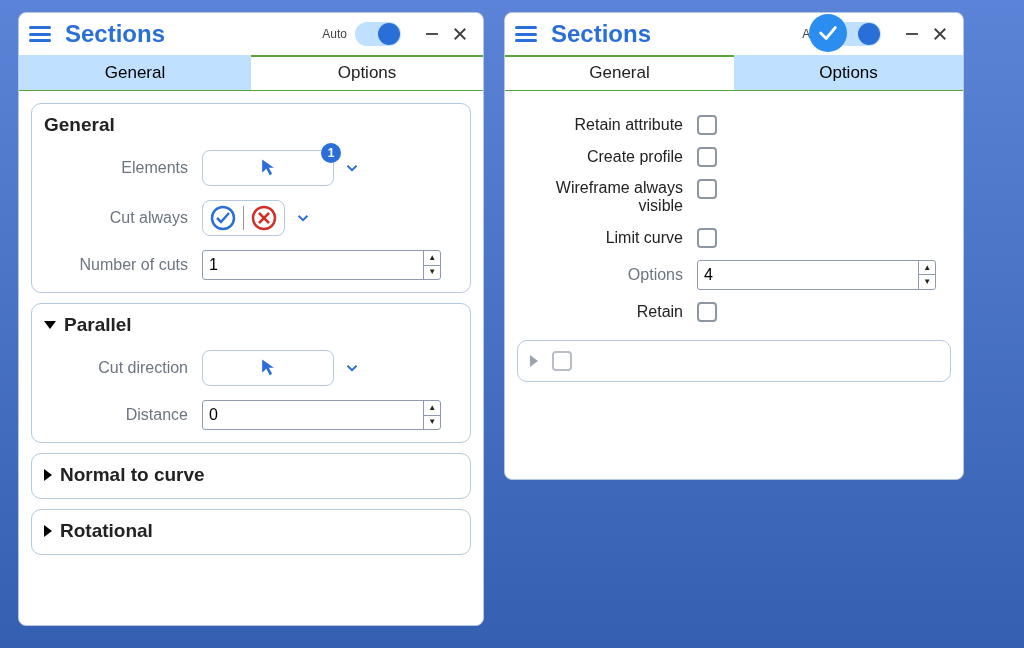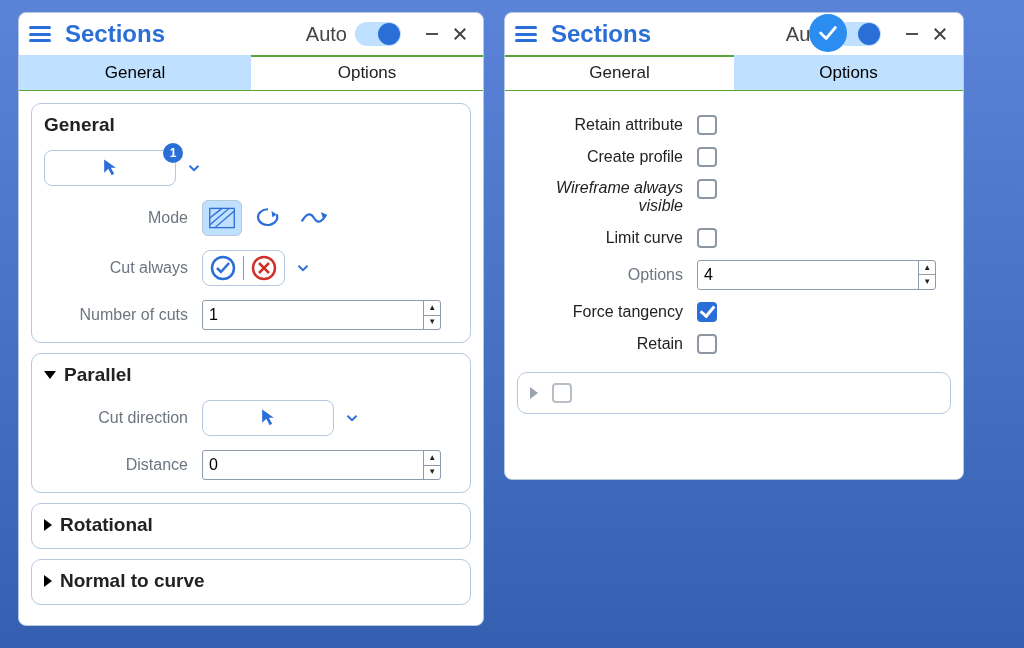--- a/index.html
+++ b/index.html
@@ -41,21 +41,21 @@
     height: 44px; padding: 0 12px 0 10px;
     border-bottom: 2px solid var(--tab-underline);
   }
   .hamburger-icon { width: 22px; height: 22px; display:flex; flex-direction:column; justify-content:space-between; padding:3px 0; cursor:pointer; }
   .hamburger-icon span { height: 3px; background: var(--accent); border-radius:2px; }
   .panel-title {
     color: var(--accent);
     font-size: 24px; font-weight: 600;
     margin-left: 14px; flex: 1;
   }
-  .auto-label { color: #444; font-size: 20px; margin-right: 8px; }
+  .auto-label { color: #444; font-size: 12px; margin-right: 8px; }
 
   .toggle {
     width: 46px; height: 24px; border-radius: 14px;
     background: var(--accent-light);
     position: relative; cursor: pointer;
     margin-right: 14px;
   }
   .toggle .knob {
     position: absolute; top: 1px; right: 1px;
     width: 22px; height: 22px; border-radius: 50%;
@@ -216,62 +216,38 @@
     </div>
 
     <div class="panel-body">
 
       <div class="group">
         <div class="group-title-row">
           <span class="group-title">General</span>
         </div>
 
         <div class="form-row">
+          <div class="form-label">Elements</div>
           <div class="form-value">
             <div class="picker">
               <span class="cursor-icon">
                 <svg width="20" height="22" viewBox="0 0 24 24">
                     <path d="M5 3 L5 19 L10 14 L14 22 L17 20 L13 13 L19 13 Z" fill="#2a6ed8"></path>
                   </svg>
               </span>
               <span class="badge">1</span>
             </div>
             <div class="chev-btn">
                 <svg viewBox="0 0 24 24">
                   <polyline points="6 9 12 15 18 9" fill="none" stroke="currentColor" stroke-width="2.5"></polyline>
                 </svg>
               </div>
           </div>
         </div>
 
-        <div class="form-row">
-          <div class="form-label">Mode</div>
-          <div class="form-value mode-icons">
-            <div class="mode-btn active">
-              <svg viewBox="0 0 32 28">
-                  <rect x="2" y="3" width="28" height="22" fill="#bfe0ff" stroke="#2a6ed8" stroke-width="1.5"></rect>
-                  <line x1="2" y1="22" x2="24" y2="3" stroke="#2a6ed8" stroke-width="1.5"></line>
-                  <line x1="8" y1="25" x2="30" y2="6" stroke="#2a6ed8" stroke-width="1.5"></line>
-                  <line x1="2" y1="14" x2="16" y2="3" stroke="#2a6ed8" stroke-width="1.5"></line>
-                </svg>
-            </div>
-            <div class="mode-btn">
-              <svg viewBox="0 0 32 28">
-                  <path d="M26 10 A11 9 0 1 1 16 4" fill="none" stroke="#2a6ed8" stroke-width="2.5"></path>
-                  <polygon points="26,10 20,6 21,13" fill="#2a6ed8"></polygon>
-                </svg>
-            </div>
-            <div class="mode-btn">
-              <svg viewBox="0 0 32 28">
-                  <path d="M2 18 Q10 4 16 14 T30 10" fill="none" stroke="#2a6ed8" stroke-width="2.5"></path>
-                  <polygon points="30,10 24,7 26,14" fill="#2a6ed8"></polygon>
-                </svg>
-            </div>
-          </div>
-        </div>
 
         <div class="form-row">
           <div class="form-label">Cut always</div>
           <div class="form-value">
             <div class="cutpoints-box">
               <span class="cp-icon">
                   <svg viewBox="0 0 28 28">
                     <circle cx="14" cy="14" r="11" fill="none" stroke="#2a6ed8" stroke-width="2.5"></circle>
                     <polyline points="8 14 12 18 20 9" fill="none" stroke="#2a6ed8" stroke-width="2.5"></polyline>
                   </svg>
@@ -341,28 +317,28 @@
                   <div class="spin">▼</div>
                 </div>
             </div>
           </div>
         </div>
       </div>
 
       <div class="group">
         <div class="group-title-row">
           <span class="disclosure closed"></span>
-          <span class="group-title">Rotational</span>
+          <span class="group-title">Normal to curve</span>
         </div>
       </div>
 
       <div class="group">
         <div class="group-title-row">
           <span class="disclosure closed"></span>
-          <span class="group-title">Normal to curve</span>
+          <span class="group-title">Rotational</span>
         </div>
       </div>
 
     </div>
   </div>
 
   <div class="panel right">
     <div class="panel-header">
       <div class="hamburger-icon">
           <span></span>
@@ -397,21 +373,21 @@
       <div class="opt-row">
         <div class="opt-label">Retain attribute</div>
         <div class="checkbox"></div>
       </div>
 
       <div class="opt-row">
         <div class="opt-label">Create profile</div>
         <div class="checkbox"></div>
       </div>
 
-      <div class="opt-row" style="align-items:flex-start;font-style:italic;">
+      <div class="opt-row" style="align-items:flex-start;">
         <div class="opt-label multiline">
           <span>Wireframe always visible</span>
         </div>
         <div class="checkbox"></div>
       </div>
 
       <div class="opt-row">
         <div class="opt-label">Limit curve</div>
         <div class="checkbox"></div>
       </div>
@@ -420,24 +396,20 @@
         <div class="opt-label" style="color:var(--text-muted);">Options</div>
         <div class="num-input" style="min-width:132px;">
           <input value="4" style="">
           <div class="spinners">
               <div class="spin">▲</div>
               <div class="spin">▼</div>
             </div>
         </div>
       </div>
 
-      <div class="opt-row">
-        <div class="opt-label">Force tangency</div>
-        <div class="checkbox checked"></div>
-      </div>
 
       <div class="opt-row">
         <div class="opt-label">Retain</div>
         <div class="checkbox"></div>
       </div>
 
       <div class="group faded" style="margin-top:18px; padding:10px 12px;">
         <div class="group-title-row">
           <span class="disclosure closed" style="border-left-color:#9aa3ae;"></span>
           <div class="checkbox disabled" style="margin:0 10px 0 6px;"></div>

